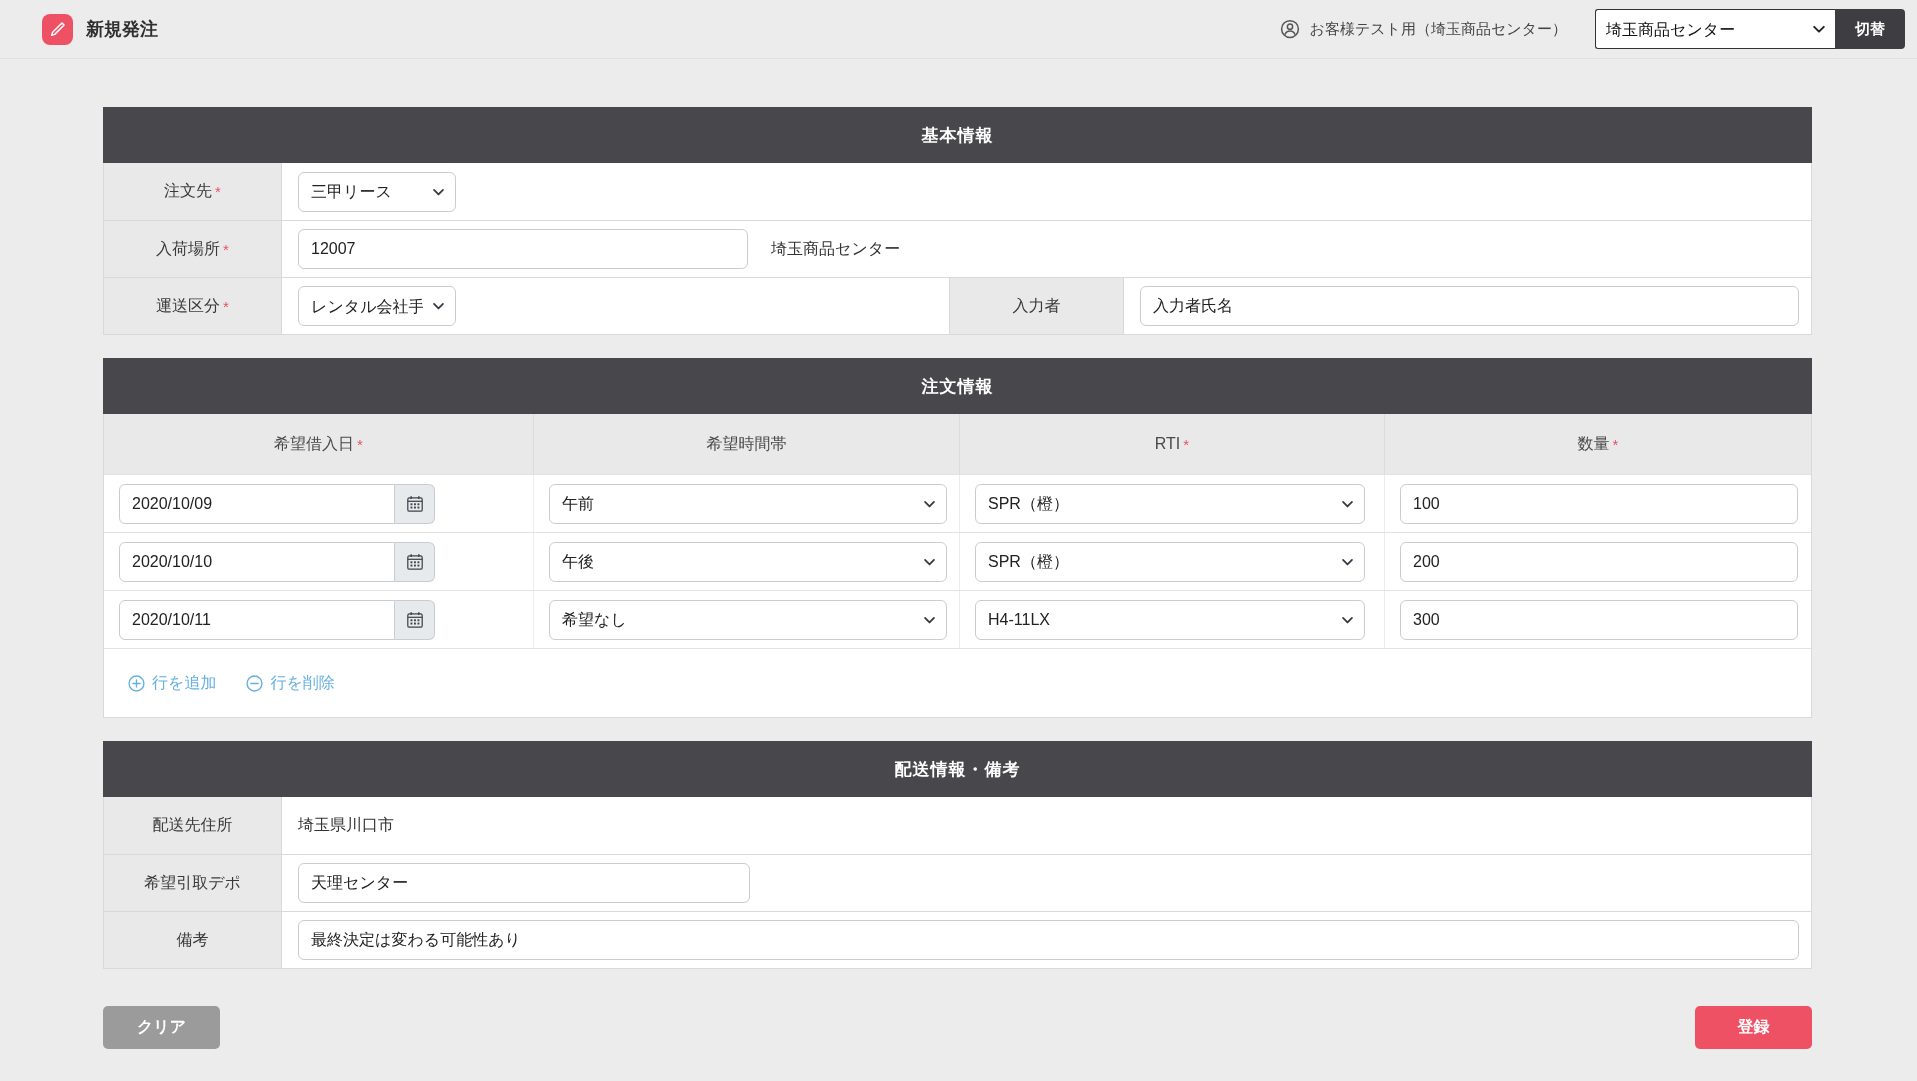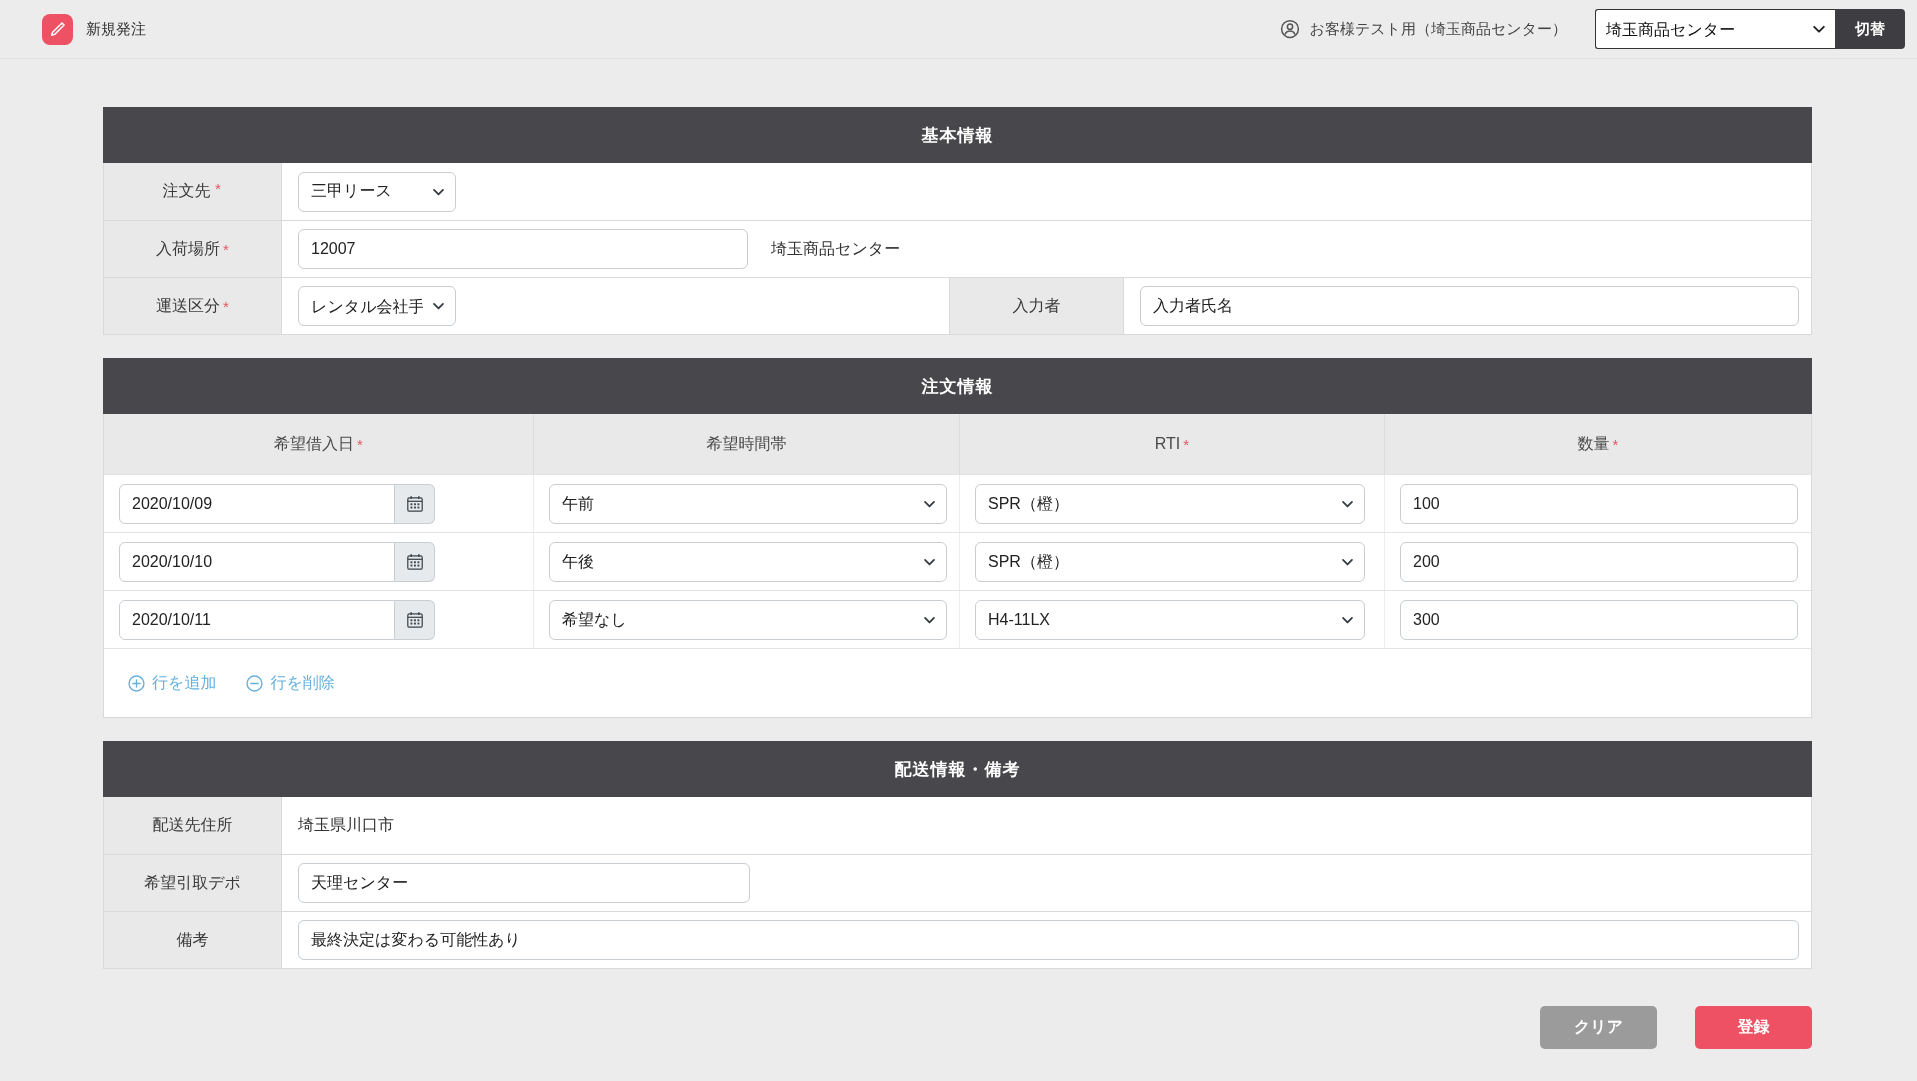--- a/index.html
+++ b/index.html
@@ -14,21 +14,21 @@
   
   .topbar {
     height: 59px; display: flex; align-items: center;
     padding: 0 12px 0 42px; background: #ececec;
     border-bottom: 1px solid #e0e0e0;
   }
   .app-badge {
     width: 31px; height: 31px; border-radius: 8px; background: #ef5164;
     display: flex; align-items: center; justify-content: center; flex: 0 0 auto;
   }
-  .page-title { font-size: 15px; font-weight: normal; color: #2f2f2f; margin-left: 13px; }
+  .page-title { font-size: 18px; font-weight: bold; color: #2f2f2f; margin-left: 13px; }
   .topbar-right { margin-left: auto; display: flex; align-items: center; }
   .user-icon { display: flex; align-items: center; margin-right: 10px; }
   .user-label { font-size: 15px; color: #444; margin-right: 28px; }
   .center-switch { display: flex; align-items: stretch; height: 40px; }
   .center-select-wrap { position: relative; width: 240px; }
   .center-select-wrap select {
     appearance: none; -webkit-appearance: none; width: 100%; height: 100%;
     border: 1.5px solid #333; border-right: none; border-radius: 3px 0 0 3px;
     background: #fff; font-size: 16px; color: #111; padding: 0 30px 0 10px;
     font-family: inherit;
@@ -43,21 +43,21 @@
   
   .container { width: 1709px; margin: 48px 0 0 103px; }
   .panel { margin-bottom: 23px; }
   .panel-header {
     height: 56px; background: #48484c; color: #fff;
     display: flex; align-items: center; justify-content: center;
     font-size: 17px; font-weight: bold; letter-spacing: 1px;
   }
   .form-table { background: #fff; border: 1px solid #d9d9d9; border-top: none; }
   .frow { display: grid; border-top: 1px solid #d9d9d9; min-height: 57px; }
-  .frow:first-child { border-top: none; font-family: Liberation Mono, monospace; }
+  .frow:first-child { border-top: none; }
   .frow.basic { grid-template-columns: 178px 1fr; }
   .frow.basic-split { grid-template-columns: 178px 667px 175px 1fr; }
   .label-cell {
     background: #e9e9e9; display: flex; align-items: center; justify-content: center;
     font-size: 16px; color: #3a3a3a; border-right: 1px solid #d9d9d9;
   }
   .label-cell.inner { border-left: 1px solid #d9d9d9; }
   .req { color: #e25563; margin-left: 3px; font-size: 15px; }
   .content-cell { display: flex; align-items: center; padding: 0 12px 0 16px; background: #fff; }
 
@@ -97,21 +97,21 @@
   .sel.time { width: 398px; }
   .sel.rti { width: 390px; }
   .qty-input { width: 398px; }
   .links-row { display: flex; align-items: center; height: 69px; border-top: 1px solid #e2e2e2; padding-left: 24px; gap: 30px; }
   .row-link {
     display: inline-flex; align-items: center; gap: 7px;
     color: #66b0dd; font-size: 16px; text-decoration: none; cursor: pointer;
   }
 
   
-  .actions { display: flex; justify-content: flex-end; gap: 38px; margin-top: 37px; }
+  .actions { display: flex; justify-content: space-between; gap: 27px; margin-top: 37px; }
   .btn {
     width: 117px; height: 43px; border: none; border-radius: 5px;
     color: #fff; font-size: 16px; font-weight: bold; cursor: pointer; font-family: inherit;
   }
   .btn.clear { background: #9b9b9b; }
   .btn.submit { background: #ef5164; }
 </style>
 </head>
 <body>
 

